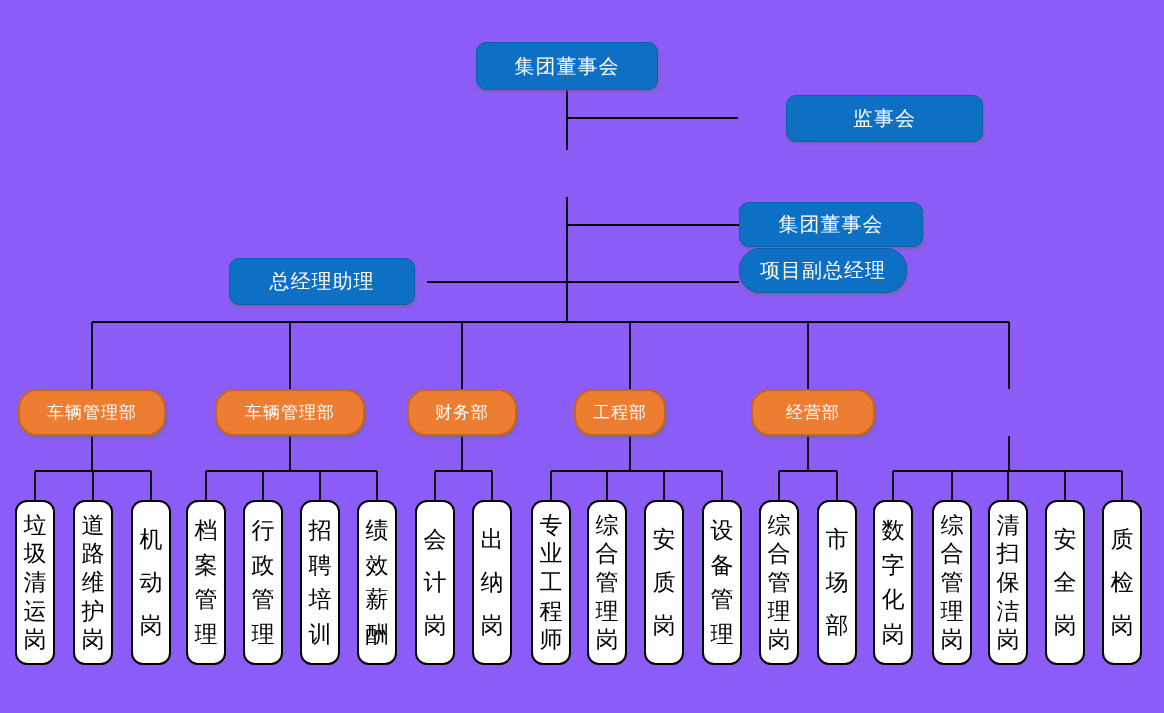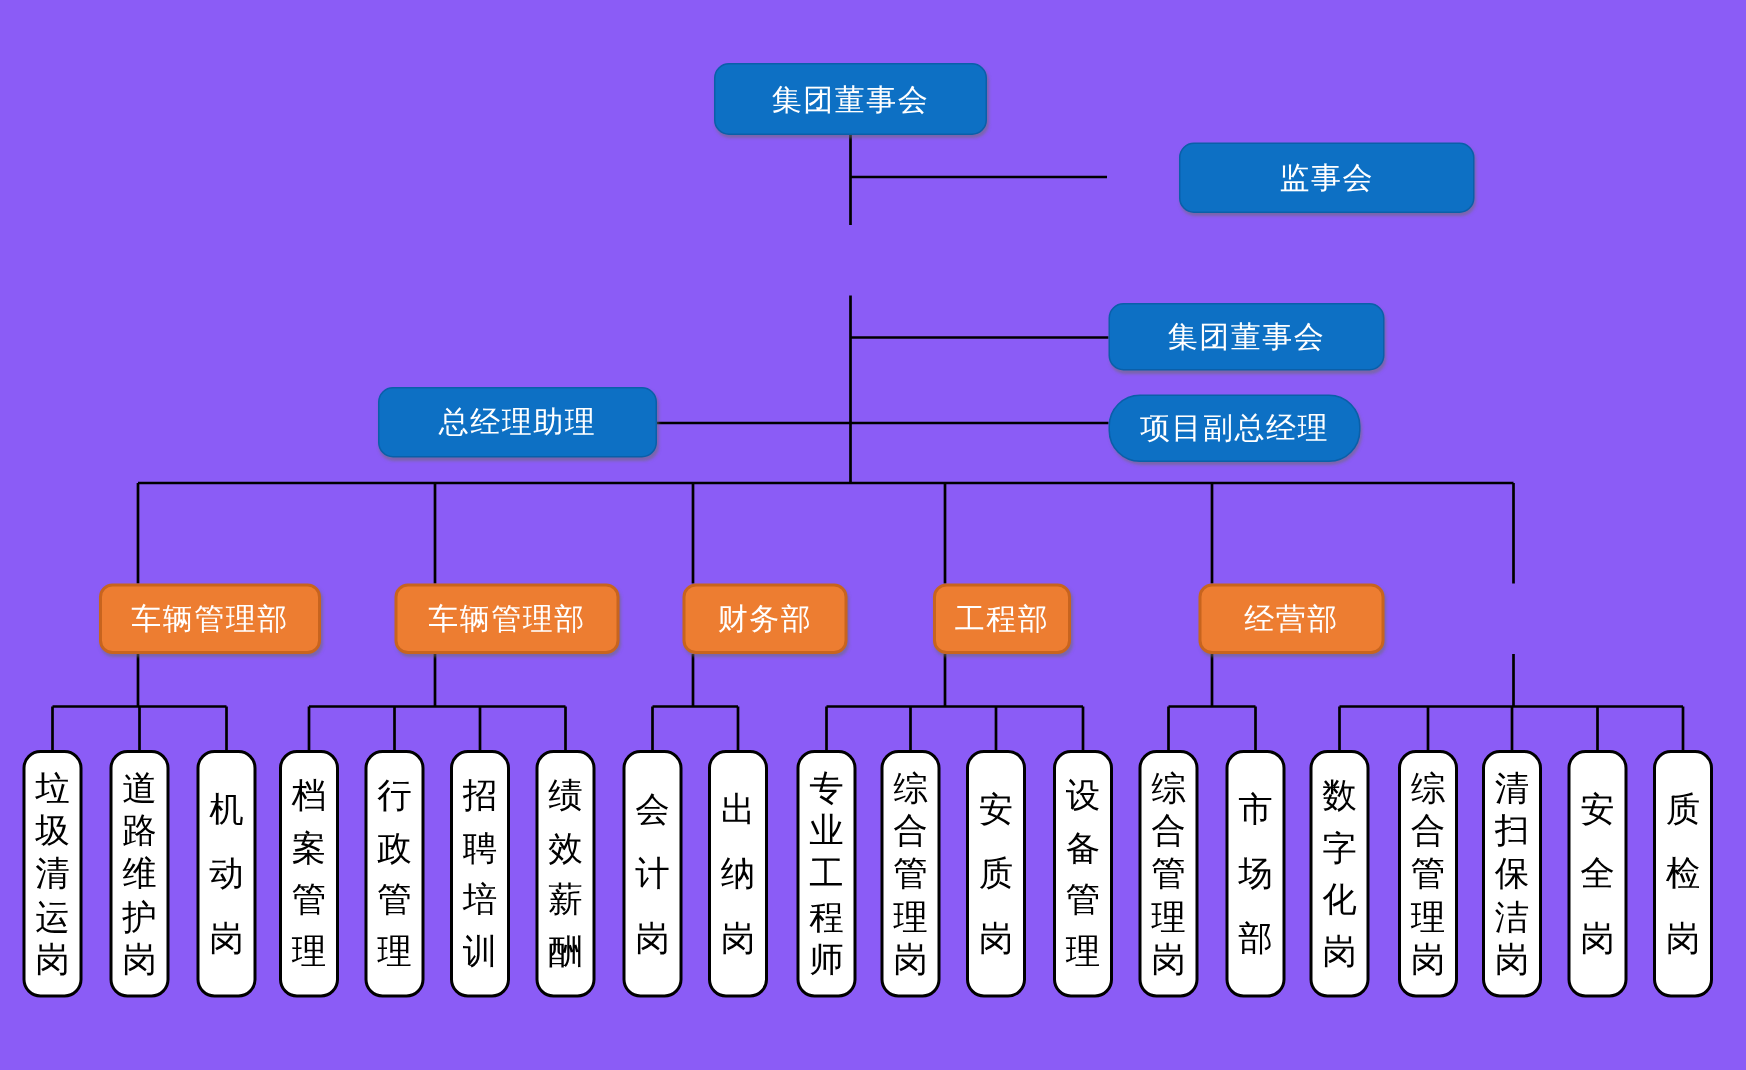--- a/index.html
+++ b/index.html
@@ -37,26 +37,25 @@
     border: 1.5px solid var(--blue-border, #0A5FA9);
     border-radius: 10px;
     color: #ffffff;
     font-size: 20px;
     letter-spacing: 1px;
     box-shadow: 1px 2px 2px rgba(110,110,110,0.55);
   }
   .dept {
     background: var(--orange, #ED7D31);
     border: 2px solid var(--orange-border, #C8641E);
-    border-radius: 9px;
+    border-radius: 19px;
     color: #ffffff;
-    font-size: 20px;
+    font-size: 17px;
     letter-spacing: 1px;
     box-shadow: 1px 2px 2px rgba(110,110,110,0.55);
-    margin-left: 48px;
   }
   .leaf {
     position: absolute;
     box-sizing: border-box;
     background: #ffffff;
     border: 2.5px solid var(--line, #000000);
     border-radius: 12px;
     display: flex;
     flex-direction: column;
     align-items: center;
@@ -120,23 +119,23 @@
       <line x1="1122" y1="471" x2="1122" y2="500" stroke="#000000" stroke-width="1.8"></line>
     </svg>
 
   <div class="node exec" style="left:476px; top:42px; width:182px; height:48px;">集团董事会</div>
 
   <div class="node exec" style="left:738px; top:95px; width:197px; height:47px;margin-left:48px;">监事会</div>
 
 
   <div class="node exec" style="left:739px; top:202px; width:184px; height:45px;">集团董事会</div>
 
-  <div class="node exec" style="left:252px; top:258px; width:186px; height:47px;">总经理助理</div>
-
-  <div class="node exec" style="left:739px; top:263px; width:168px; height:45px;border-radius:21px;">项目副总经理</div>
+  <div class="node exec" style="left:229px; top:258px; width:186px; height:47px;">总经理助理</div>
+
+  <div class="node exec" style="left:739px; top:248px; width:168px; height:45px;border-radius:21px;">项目副总经理</div>
 
 <div class="node dept" style="left: 18px; top: 389px; width: 148px; height: 47px;">车辆管理部</div>
     <div class="leaf" style="left: 15px; top: 500px; width: 40px; height: 165px;">
       <span>垃</span>
       <span>圾</span>
       <span>清</span>
       <span>运</span>
       <span>岗</span>
     </div>
     <div class="leaf" style="left: 73px; top: 500px; width: 40px; height: 165px;">

